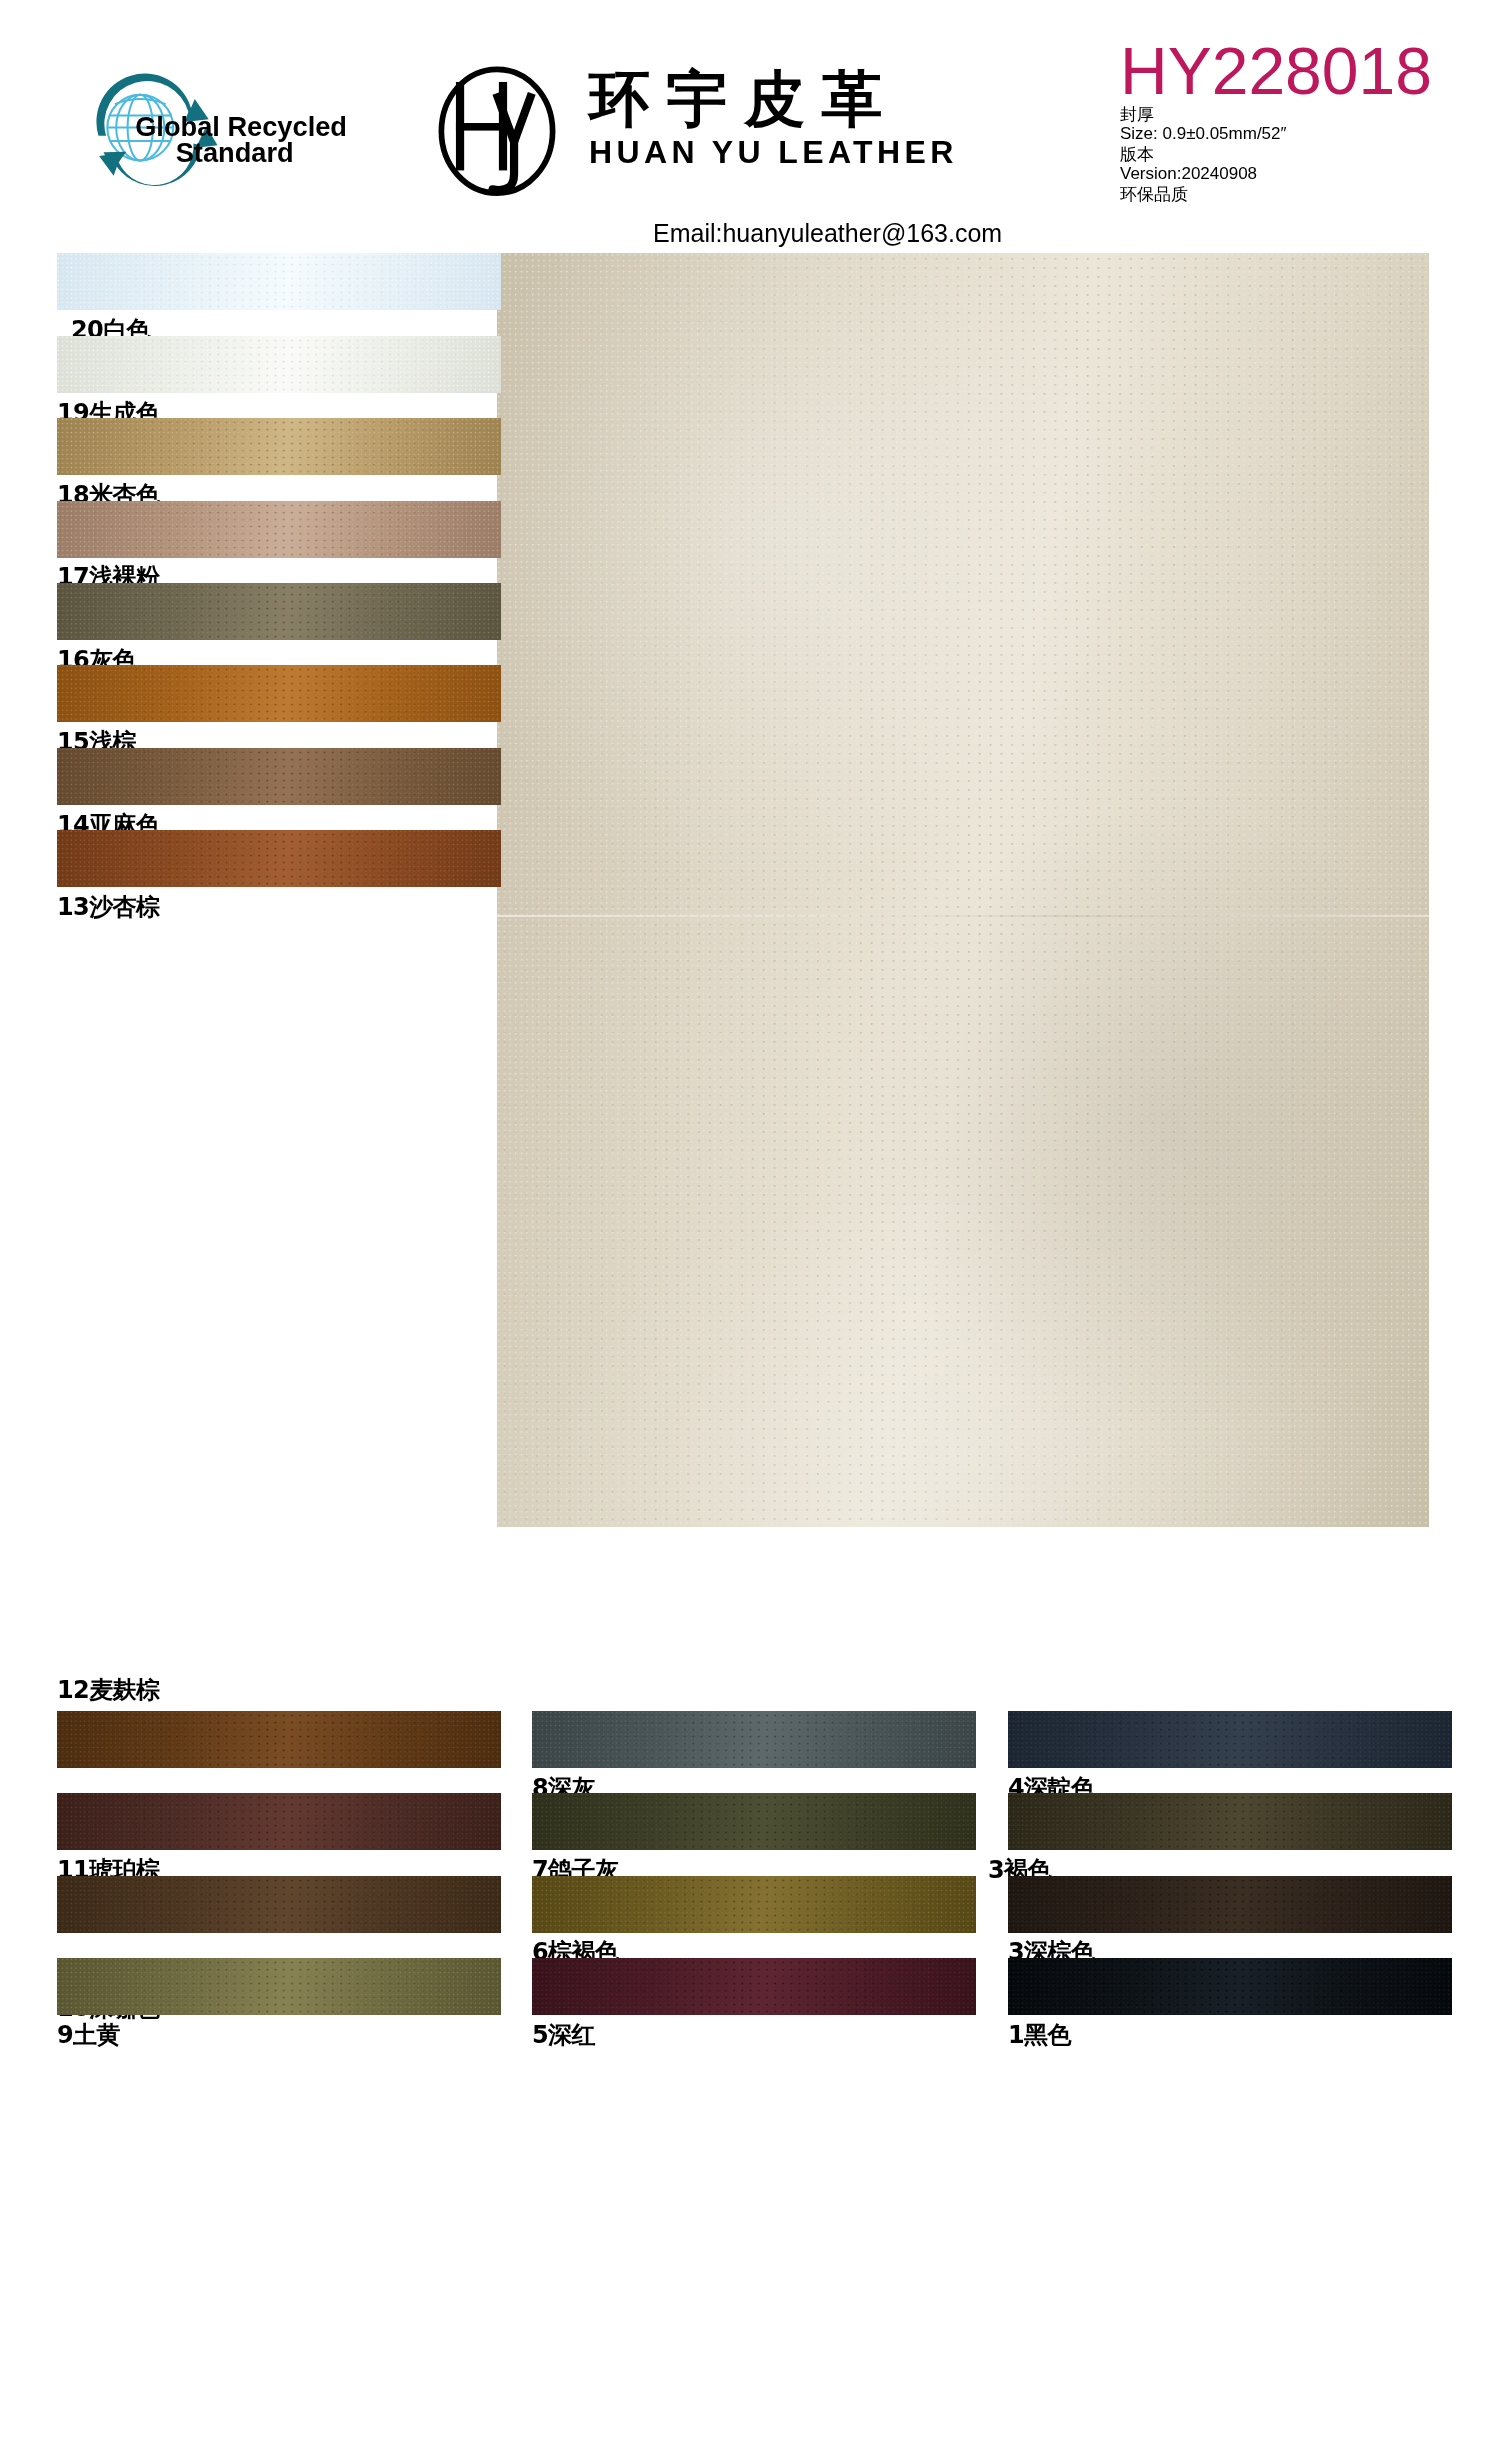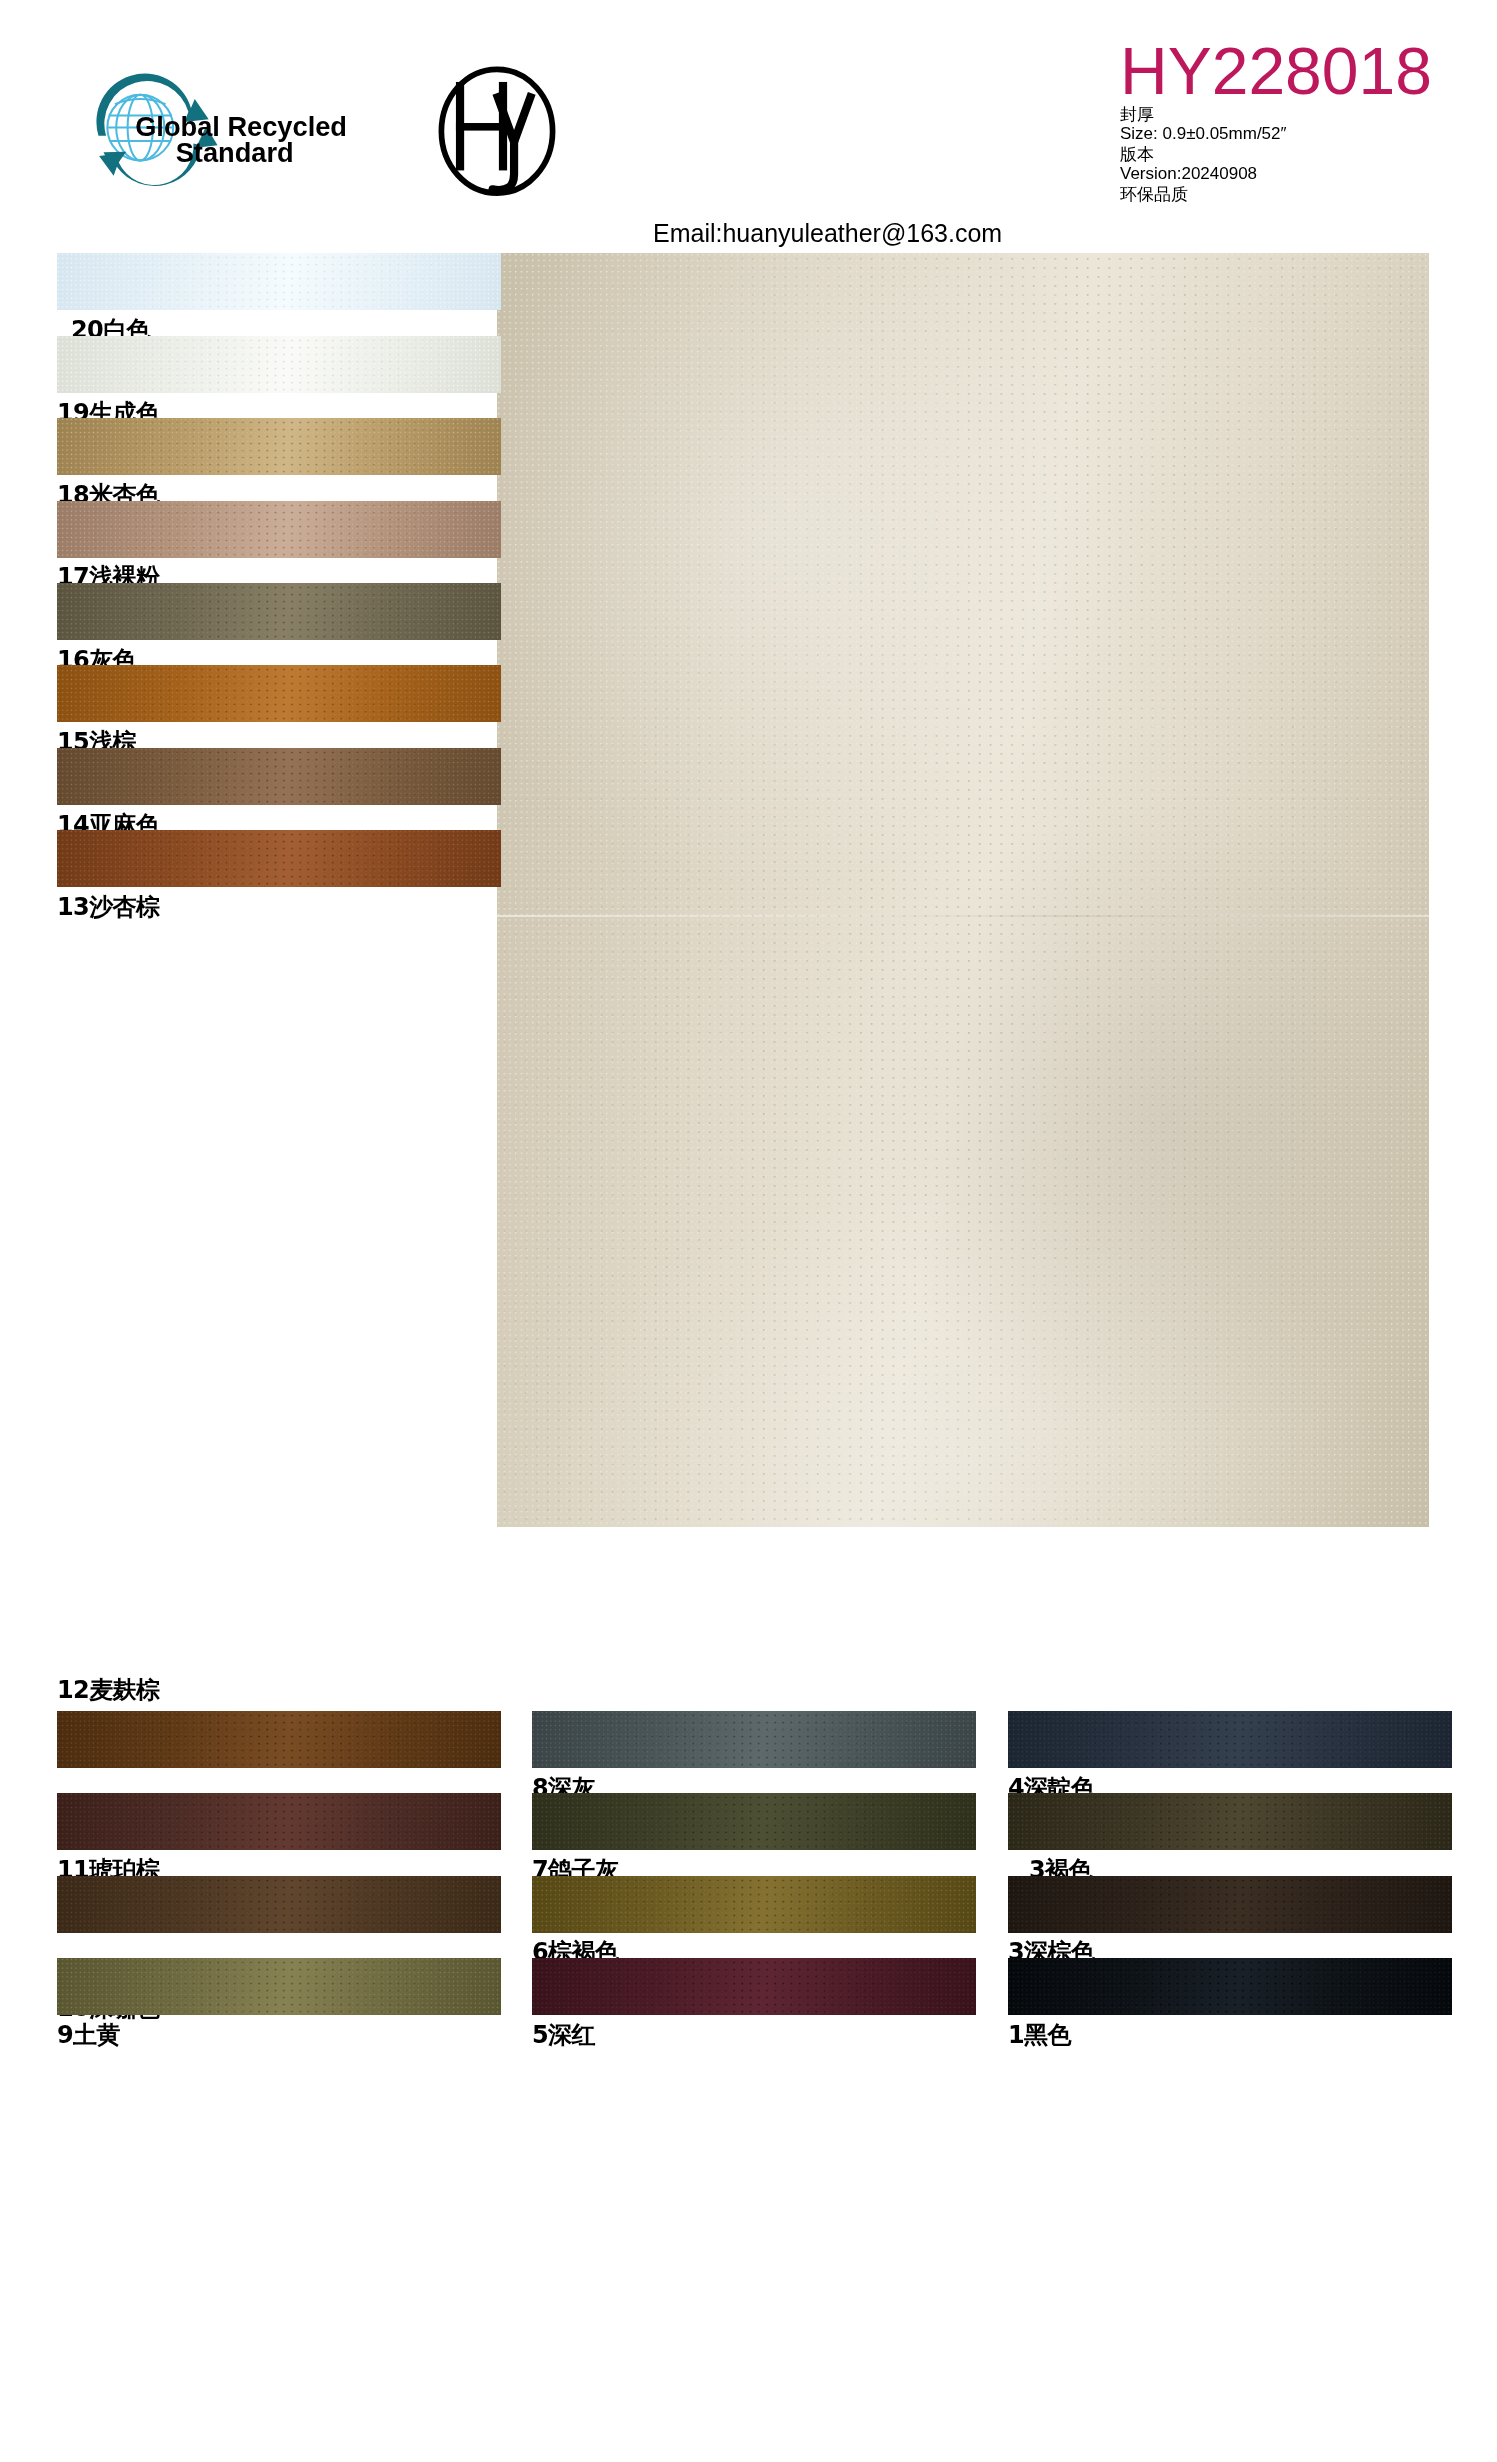--- a/index.html
+++ b/index.html
@@ -182,20 +182,24 @@
           <rect x="60" y="30" width="13" height="140"></rect>
           <rect x="128" y="30" width="13" height="140"></rect>
           <rect x="60" y="95" width="81" height="12"></rect>
         </g>
 
         <path d="M124 48 L152 125 L180 48" fill="none" stroke="#000" stroke-width="13" stroke-linecap="butt"></path>
         <path d="M152 118 L152 176 Q152 206 118 200" fill="none" stroke="#000" stroke-width="13" stroke-linecap="round"></path>
       </svg>
     </div>
 
+    <div class="brand-block">
+      <div class="brand-cn">环宇皮革</div>
+      <div class="brand-en">HUAN YU LEATHER</div>
+    </div>
     <div class="brand-email">Email:huanyuleather@163.com</div>
 
     <div class="spec-block">
       <div class="spec-code">HY228018</div>
       <div class="spec-line cn">封厚</div>
       <div class="spec-line">Size: 0.9±0.05mm/52″</div>
       <div class="spec-line cn">版本</div>
       <div class="spec-line">Version:20240908</div>
       <div class="spec-line cn">环保品质</div>
     </div>
@@ -272,21 +276,21 @@
         <div class="chip" style="background-image: radial-gradient(circle at 30% 30%, rgb(94, 38, 50) 0.4px, rgba(0, 0, 0, 0) 1px), radial-gradient(circle at 70% 65%, rgb(55, 18, 27) 0.6px, rgba(0, 0, 0, 0) 1.3px), linear-gradient(100deg, rgb(55, 18, 27) 0%, rgb(74, 27, 38) 28%, rgb(94, 38, 50) 52%, rgb(74, 27, 38) 74%, rgb(55, 18, 27) 100%);"></div>
       </div>
       <div class="swatch-label" style="left: 532px; top: 2019px;">5深红</div>
       <div class="swatch" style="left: 1008px; top: 1711px; width: 444px; height: 57px;">
         <div class="chip" style="background-image: radial-gradient(circle at 30% 30%, rgb(53, 64, 79) 0.4px, rgba(0, 0, 0, 0) 1px), radial-gradient(circle at 70% 65%, rgb(27, 36, 48) 0.6px, rgba(0, 0, 0, 0) 1.3px), linear-gradient(100deg, rgb(27, 36, 48) 0%, rgb(39, 49, 63) 28%, rgb(53, 64, 79) 52%, rgb(39, 49, 63) 74%, rgb(27, 36, 48) 100%);"></div>
       </div>
       <div class="swatch-label" style="left: 1008px; top: 1772px;">4深靛色</div>
       <div class="swatch" style="left: 1008px; top: 1793px; width: 444px; height: 57px;">
         <div class="chip" style="background-image: radial-gradient(circle at 30% 30%, rgb(78, 71, 49) 0.4px, rgba(0, 0, 0, 0) 1px), radial-gradient(circle at 70% 65%, rgb(43, 39, 24) 0.6px, rgba(0, 0, 0, 0) 1.3px), linear-gradient(100deg, rgb(43, 39, 24) 0%, rgb(59, 53, 36) 28%, rgb(78, 71, 49) 52%, rgb(59, 53, 36) 74%, rgb(43, 39, 24) 100%);"></div>
       </div>
-      <div class="swatch-label" style="left: 1029px; top: 1854px;">3褐色</div>
+      <div class="swatch-label" style="left: 988px; top: 1854px;">3褐色</div>
       <div class="swatch" style="left: 1008px; top: 1876px; width: 444px; height: 57px;">
         <div class="chip" style="background-image: radial-gradient(circle at 30% 30%, rgb(59, 46, 35) 0.4px, rgba(0, 0, 0, 0) 1px), radial-gradient(circle at 70% 65%, rgb(29, 22, 16) 0.6px, rgba(0, 0, 0, 0) 1.3px), linear-gradient(100deg, rgb(29, 22, 16) 0%, rgb(43, 33, 26) 28%, rgb(59, 46, 35) 52%, rgb(43, 33, 26) 74%, rgb(29, 22, 16) 100%);"></div>
       </div>
       <div class="swatch-label" style="left: 1008px; top: 1936px;">3深棕色</div>
       <div class="swatch" style="left: 1008px; top: 1958px; width: 444px; height: 57px;">
         <div class="chip" style="background-image: radial-gradient(circle at 30% 30%, rgb(25, 32, 40) 0.4px, rgba(0, 0, 0, 0) 1px), radial-gradient(circle at 70% 65%, rgb(5, 8, 11) 0.6px, rgba(0, 0, 0, 0) 1.3px), linear-gradient(100deg, rgb(5, 8, 11) 0%, rgb(13, 18, 22) 28%, rgb(25, 32, 40) 52%, rgb(13, 18, 22) 74%, rgb(5, 8, 11) 100%);"></div>
       </div>
       <div class="swatch-label" style="left: 1008px; top: 2019px;">1黑色</div>
     </div>
 

